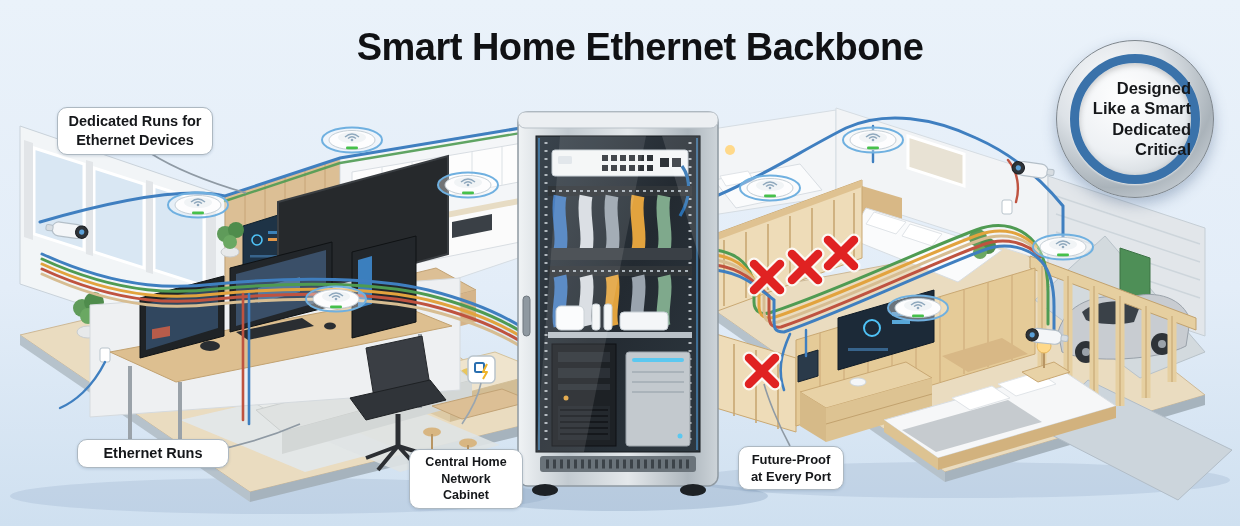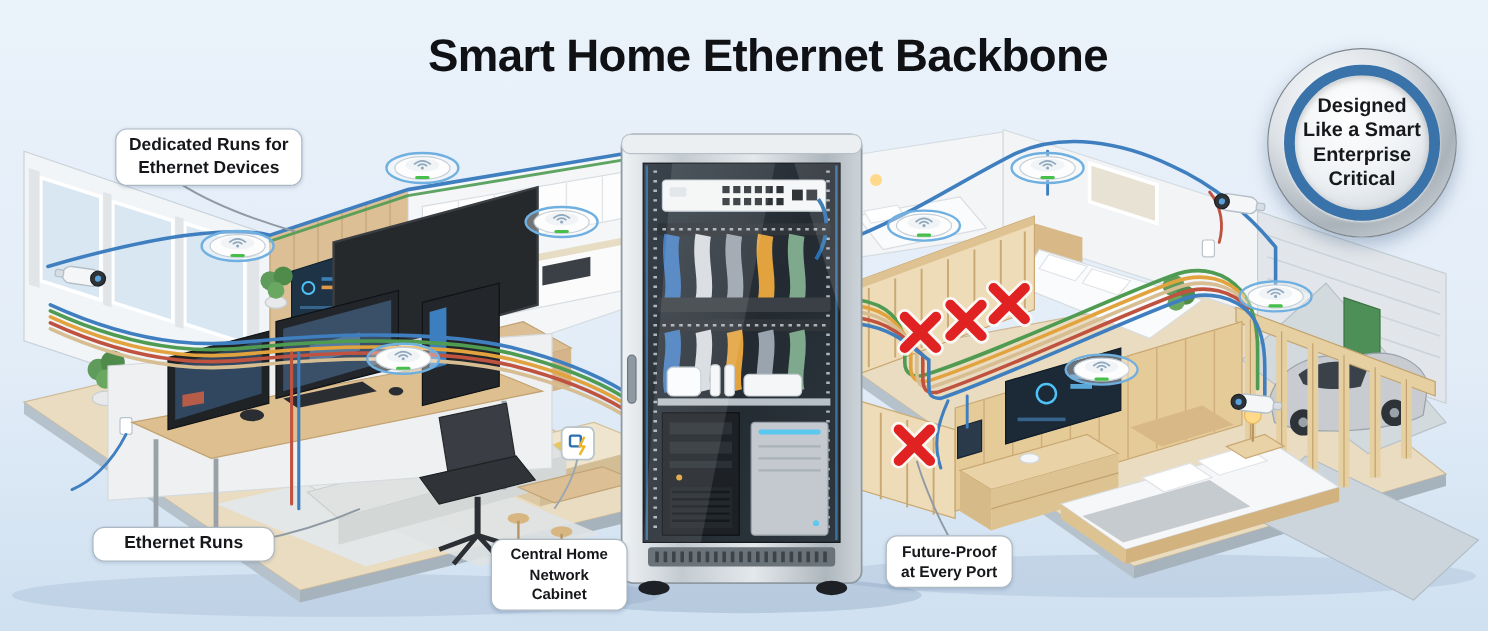--- a/index.html
+++ b/index.html
@@ -27,21 +27,21 @@
     border:1px solid #7e868d;box-shadow:0 6px 14px rgba(60,90,130,.35);z-index:6;
   }
   .badge-ring{
     position:absolute;left:13px;top:13px;right:13px;bottom:13px;border-radius:50%;
     border:9px solid #3a72aa;
     background:radial-gradient(circle at 40% 30%,#ffffff 0%,#eef1f4 55%,#d6dce1 80%,#c2c9cf 100%);
     box-shadow:inset 0 2px 6px rgba(0,0,0,.22), 0 1px 2px rgba(255,255,255,.7);
   }
   .badge-text{
     position:absolute;left:0;top:50%;transform:translateY(-50%);width:100%;
-    text-align:center;font-size:16.5px;line-height:1.24;font-weight:700;color:#16181b;
+    text-align:right;font-size:16.5px;line-height:1.24;font-weight:700;color:#16181b;
   }
   .badge-text span{display:block;}
 </style>
 </head>
 <body>
 
 <div class="stage">
 
 <svg class="scene" width="1240" height="526" viewBox="0 0 1240 526">
   <defs>
@@ -456,21 +456,21 @@
 
   <g fill="none" stroke="#8f9aa4" stroke-width="1.6">
     <path d="M150,153 C180,172 215,184 246,193"></path>
     <path d="M206,452 C240,446 272,436 300,424"></path>
     <path d="M790,446 C778,424 768,398 764,384"></path>
   </g>
 </svg>
 
 <div class="page-title">Smart Home Ethernet Backbone</div>
 
-<div class="callout lg" style="left:57px;top:107px;width:134px;margin-left:39px;">
+<div class="callout lg" style="left:57px;top:107px;width:134px;">
   <span>Dedicated Runs for</span>
   <span>Ethernet Devices</span>
 </div>
 
 <div class="callout lg" style="left:77px;top:439px;width:130px;">
   <span>Ethernet Runs</span>
 </div>
 
 <div class="callout sm" style="left:409px;top:449px;width:92px;">
   <span>Central Home</span>
@@ -480,19 +480,19 @@
 <div class="callout sm" style="left:738px;top:446px;width:84px;font-size:13px;">
   <span>Future-Proof</span>
   <span>at Every Port</span>
 </div>
 
 <div class="badge">
   <div class="badge-ring">
     <div class="badge-text">
       <span>Designed</span>
       <span>Like a Smart</span>
-      <span>Enterprise</span>
+      <span>Dedicated</span>
       <span>Critical</span>
     </div>
   </div>
 </div>
 
 </div>
 
 </body></html>

